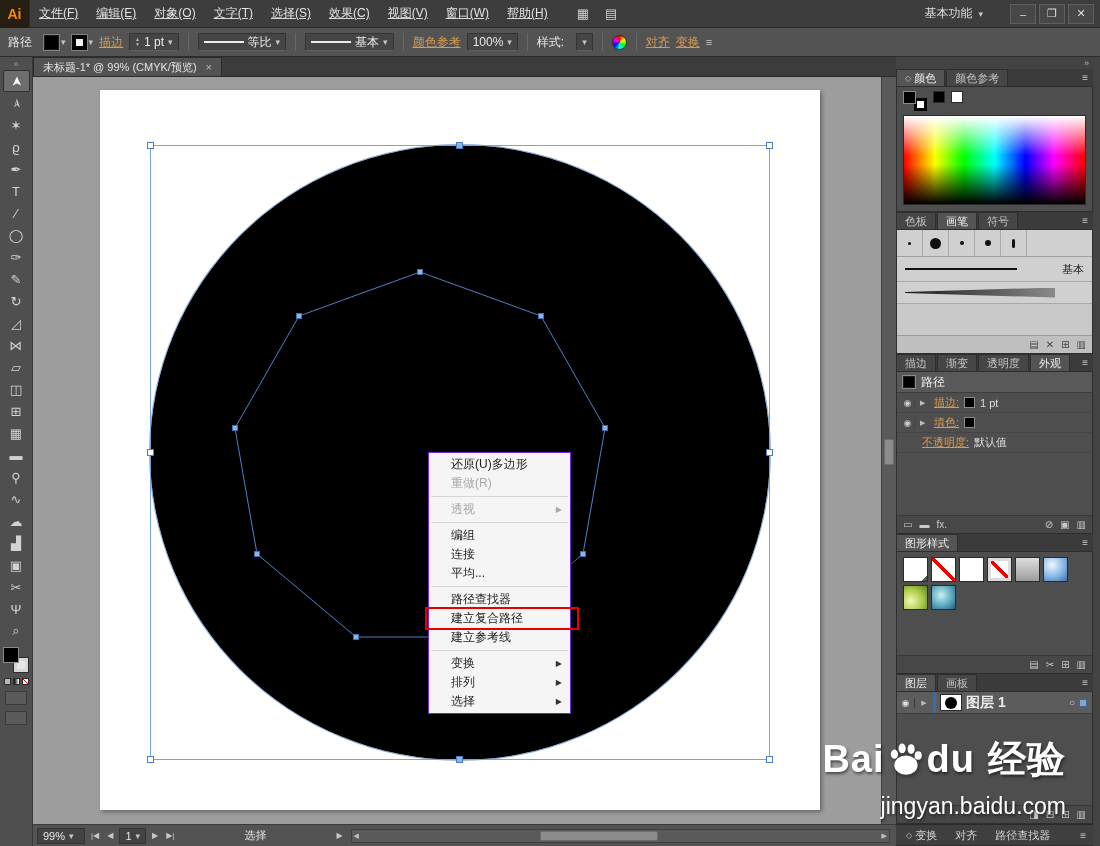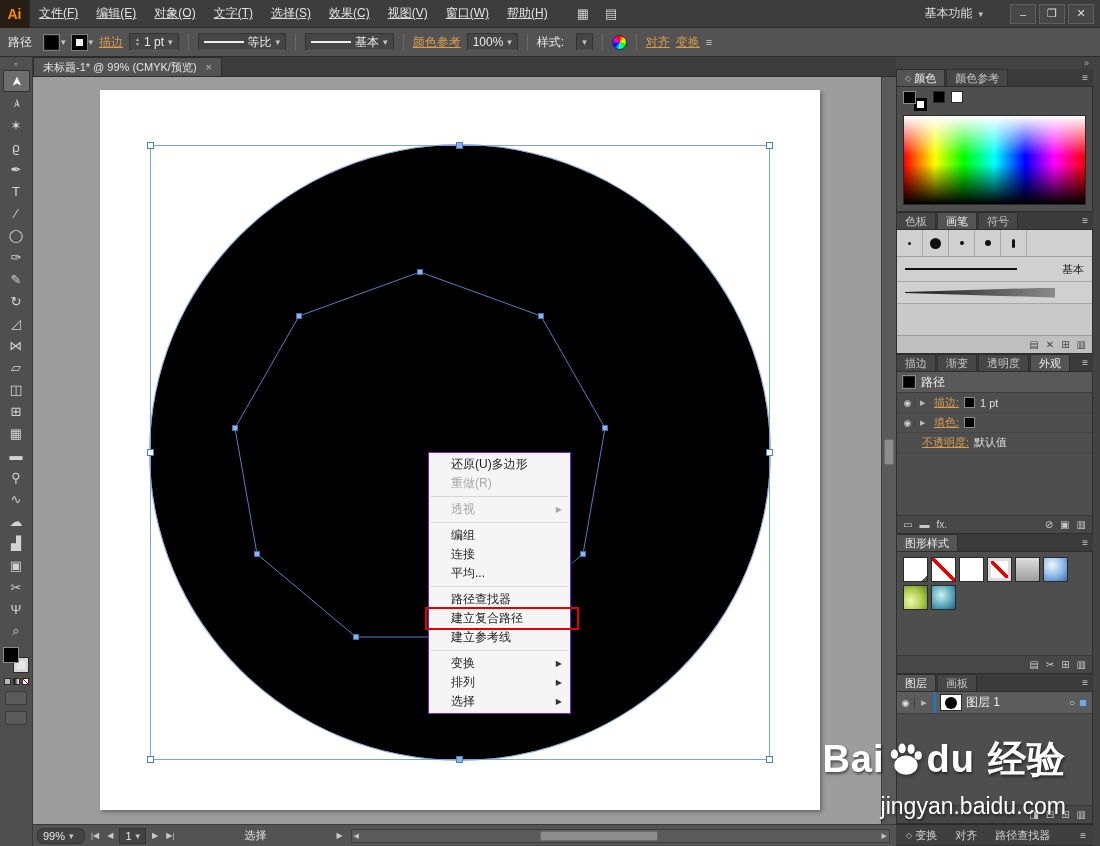--- a/index.html
+++ b/index.html
@@ -76,21 +76,21 @@
   .ctx-item{position:relative;height:19px;display:flex;align-items:center;padding:0 8px 0 22px;white-space:nowrap;}
   .ctx-arrow{margin-left:auto;font-size:8px;color:#333;}
   .ctx-item.disabled{color:#a8a8a8;}
   .ctx-item.disabled .ctx-arrow{color:#a8a8a8;}
   .ctx-item.sep{height:1px;margin:3px 2px;background:#d6d6d6;padding:0;}
   .ctx-item.highlight::after{content:"";position:absolute;left:-4px;right:-9px;top:-2px;bottom:-2px;border:2px solid #e60000;pointer-events:none;}
 
   
   .statusbar{height:22px;background:#535353;border-top:1px solid #3a3a3a;display:flex;align-items:center;gap:4px;padding:0 4px;font-size:11px;}
   .zoom-box,.page-box{display:flex;align-items:center;gap:4px;background:#434343;border:1px solid #333;height:16px;padding:0 5px;color:#e8e8e8;}
-  .zoom-box{min-width:48px;border-radius:6px;}
+  .zoom-box{min-width:48px;}
   .nav-btn{color:#c9c9c9;font-size:8px;padding:0 2px;white-space:nowrap;}
   .status-field{width:150px;text-align:center;color:#e5e5e5;}
   .hscroll{position:relative;flex:1;height:14px;background:#5a5a5a;border:1px solid #3f3f3f;margin:0 2px;}
   .hthumb{position:absolute;left:35%;width:22%;top:1px;bottom:1px;background:#8d8d8d;border:1px solid #6d6d6d;border-radius:2px;}
   .scroll-arrow{position:absolute;left:2px;top:0;bottom:0;display:flex;align-items:center;font-size:7px;color:#c2c2c2;}
   .scroll-arrow.right{left:auto;right:2px;}
 
   
   .panels{position:absolute;left:896px;top:57px;width:204px;height:789px;background:#434343;display:flex;flex-direction:column;padding-right:7px;}
   .dock-head{height:12px;display:flex;justify-content:flex-end;align-items:center;padding:0 4px;color:#b5b5b5;font-size:9px;}
@@ -153,21 +153,21 @@
   .gs-swatch[data-name="style-organic-green"]{background:radial-gradient(circle at 30% 65%,#f0f8b0,#a9c944 55%,#567f1f);}
   .gs-swatch[data-name="style-organic-blue"]{background:radial-gradient(circle at 40% 40%,#cdeef0,#5aa9bc 55%,#1f5f86);}
 
   .layers-body{flex:1;display:flex;flex-direction:column;}
   .layer-row{display:flex;align-items:center;height:22px;background:#5c5c5c;border-bottom:1px solid #3d3d3d;gap:4px;padding-right:5px;}
   .layer-eye{width:18px;text-align:center;border-right:1px solid #3d3d3d;font-size:9px;color:#e3e3e3;}
   .layer-expand{font-size:7px;color:#bbb;width:10px;text-align:center;}
   .layer-colorbar{width:3px;height:100%;background:#2f6fb5;}
   .layer-thumb{width:22px;height:17px;background:#fff;border:1px solid #2a2a2a;position:relative;}
   .thumb-circle{position:absolute;left:50%;top:50%;width:12px;height:12px;margin:-6px 0 0 -6px;border-radius:50%;background:#000;}
-  .layer-name{font-size:12px;color:#ededed;}
+  .layer-name{font-size:14px;color:#ededed;font-weight:bold;}
   .layer-target{margin-left:auto;font-size:10px;color:#ccc;}
   .layer-sel{width:8px;height:8px;background:#7aa7d8;border:1px solid #46648c;}
   .bottom-tabs{height:22px;background:#3f3f3f;border-top:1px solid #2a2a2a;display:flex;align-items:center;gap:2px;padding:0 2px;}
   .bottom-tabs .ptab{height:18px;border:none;background:transparent;color:#d2d2d2;}
 
   
   .watermark{position:absolute;right:34px;bottom:26px;text-align:right;color:#fff;text-shadow:1px 2px 3px rgba(0,0,0,.55);pointer-events:none;z-index:50;}
   .wm-brand{display:flex;align-items:center;justify-content:flex-end;gap:1px;font-size:38px;font-weight:bold;letter-spacing:1px;}
   .wm-cn{margin-left:12px;}
   .wm-url{font-size:23px;margin-top:8px;}

